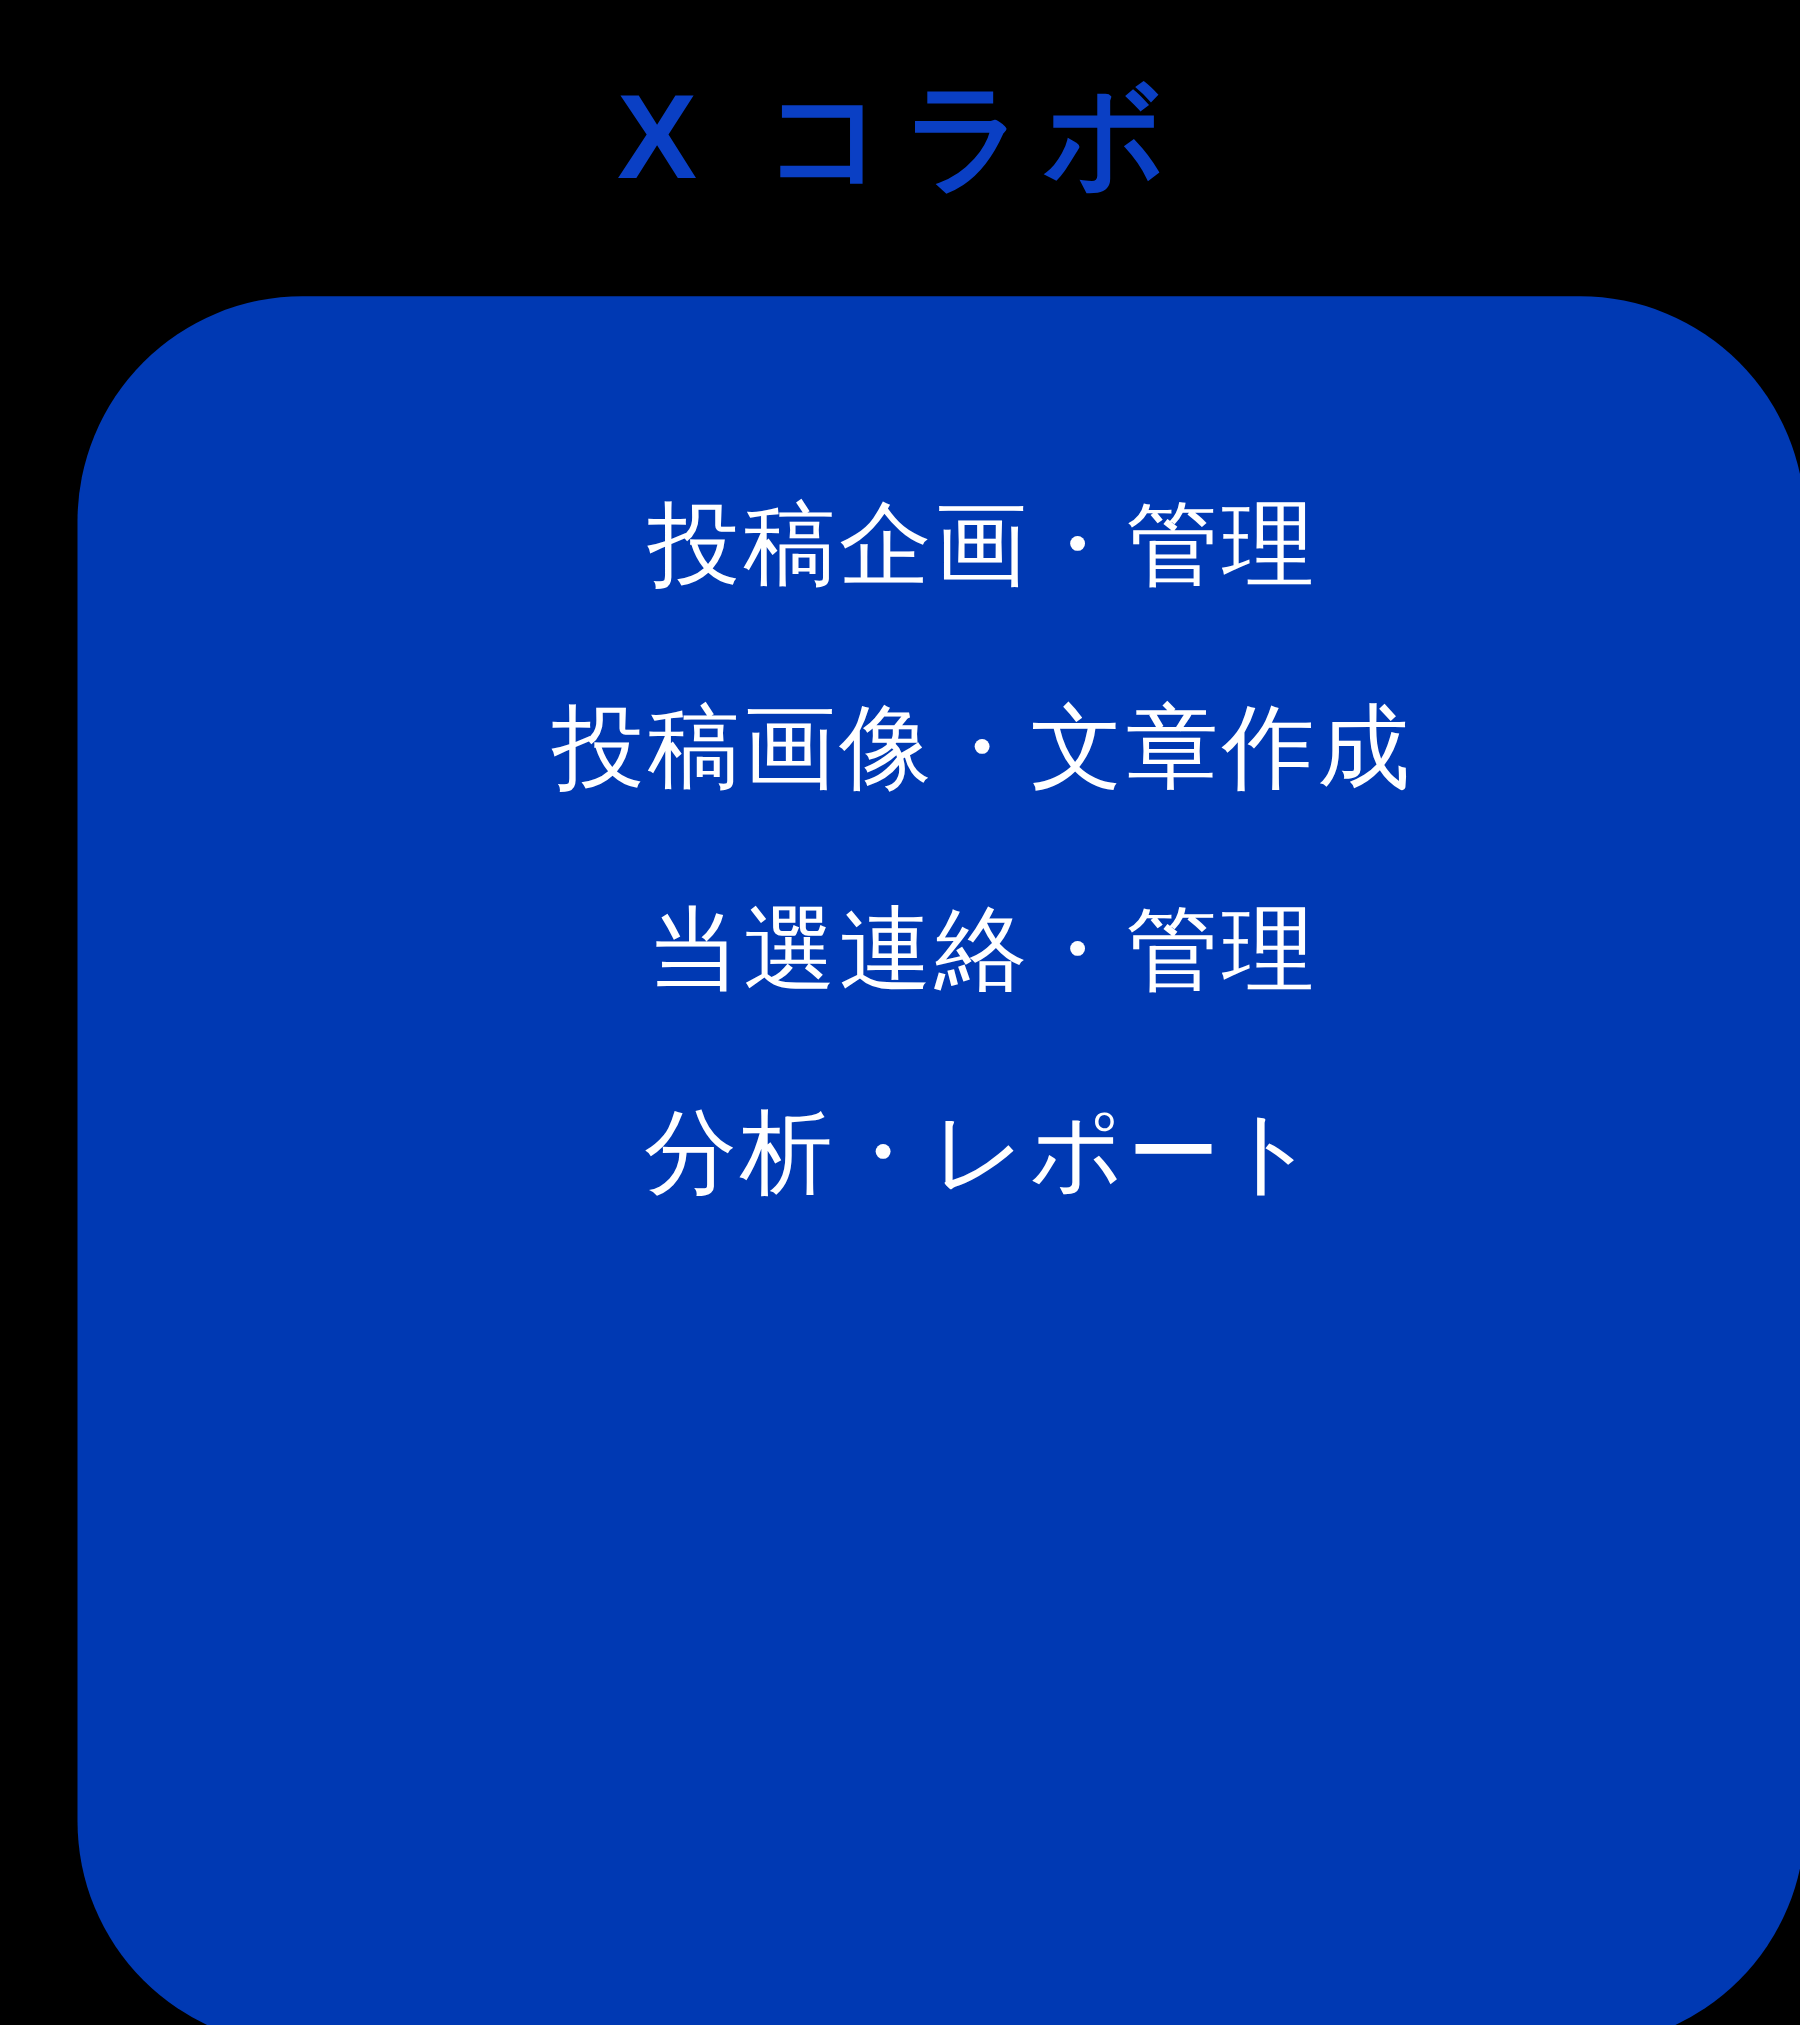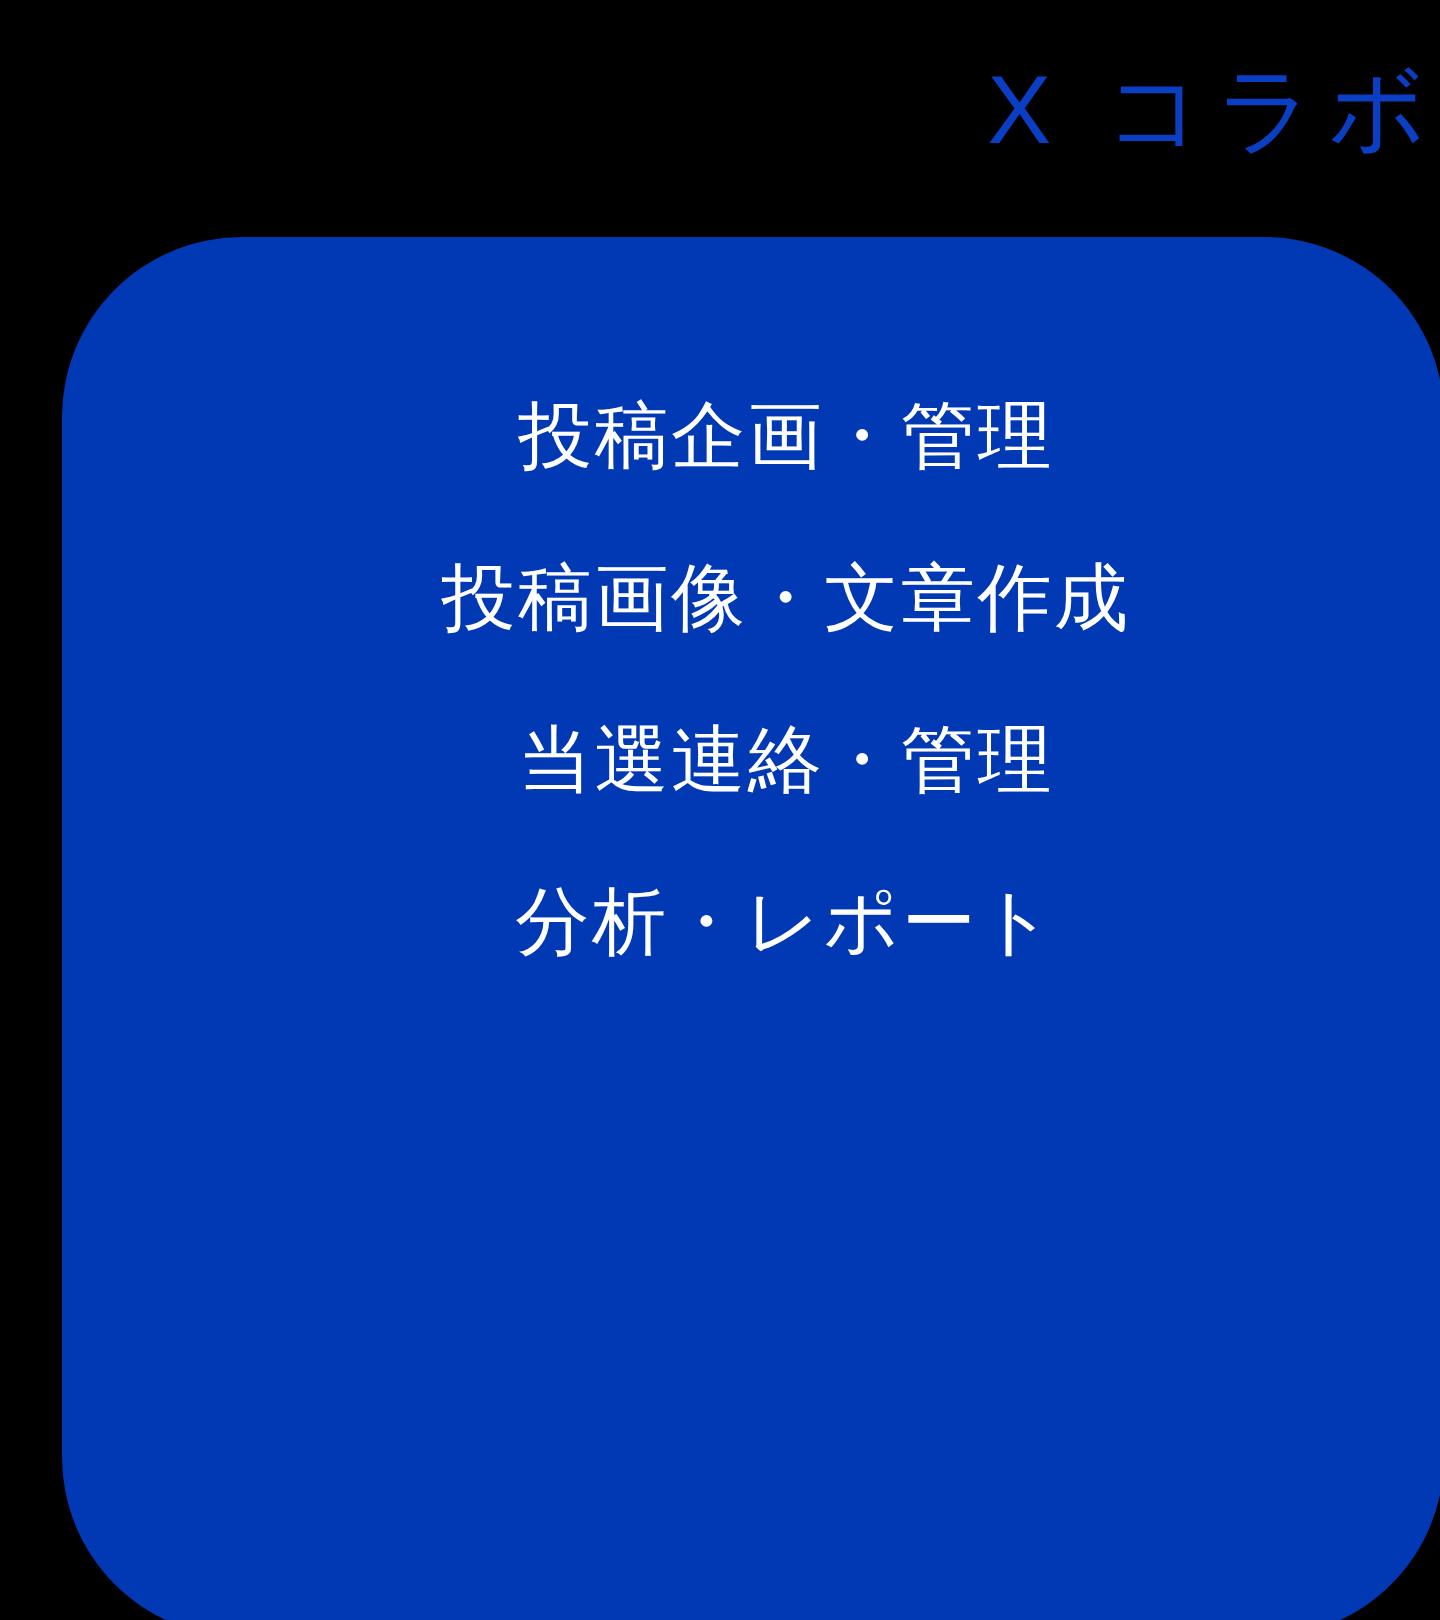--- a/index.html
+++ b/index.html
@@ -20,24 +20,24 @@
     height: 1620px;
     background: #000000;
   }
 
   
   .title {
     position: absolute;
     left: 0;
     top: 62px;
     width: 1440px;
-    text-align: right;
+    text-align: center;
     color: #0a3fc4;
     font-size: 96px;
-    font-weight: 400;
+    font-weight: 700;
     letter-spacing: 0.14em;
     line-height: 1.0;
     white-space: nowrap;
     user-select: none;
   }
 
   
   .card {
     position: absolute;
     left: 62px;

